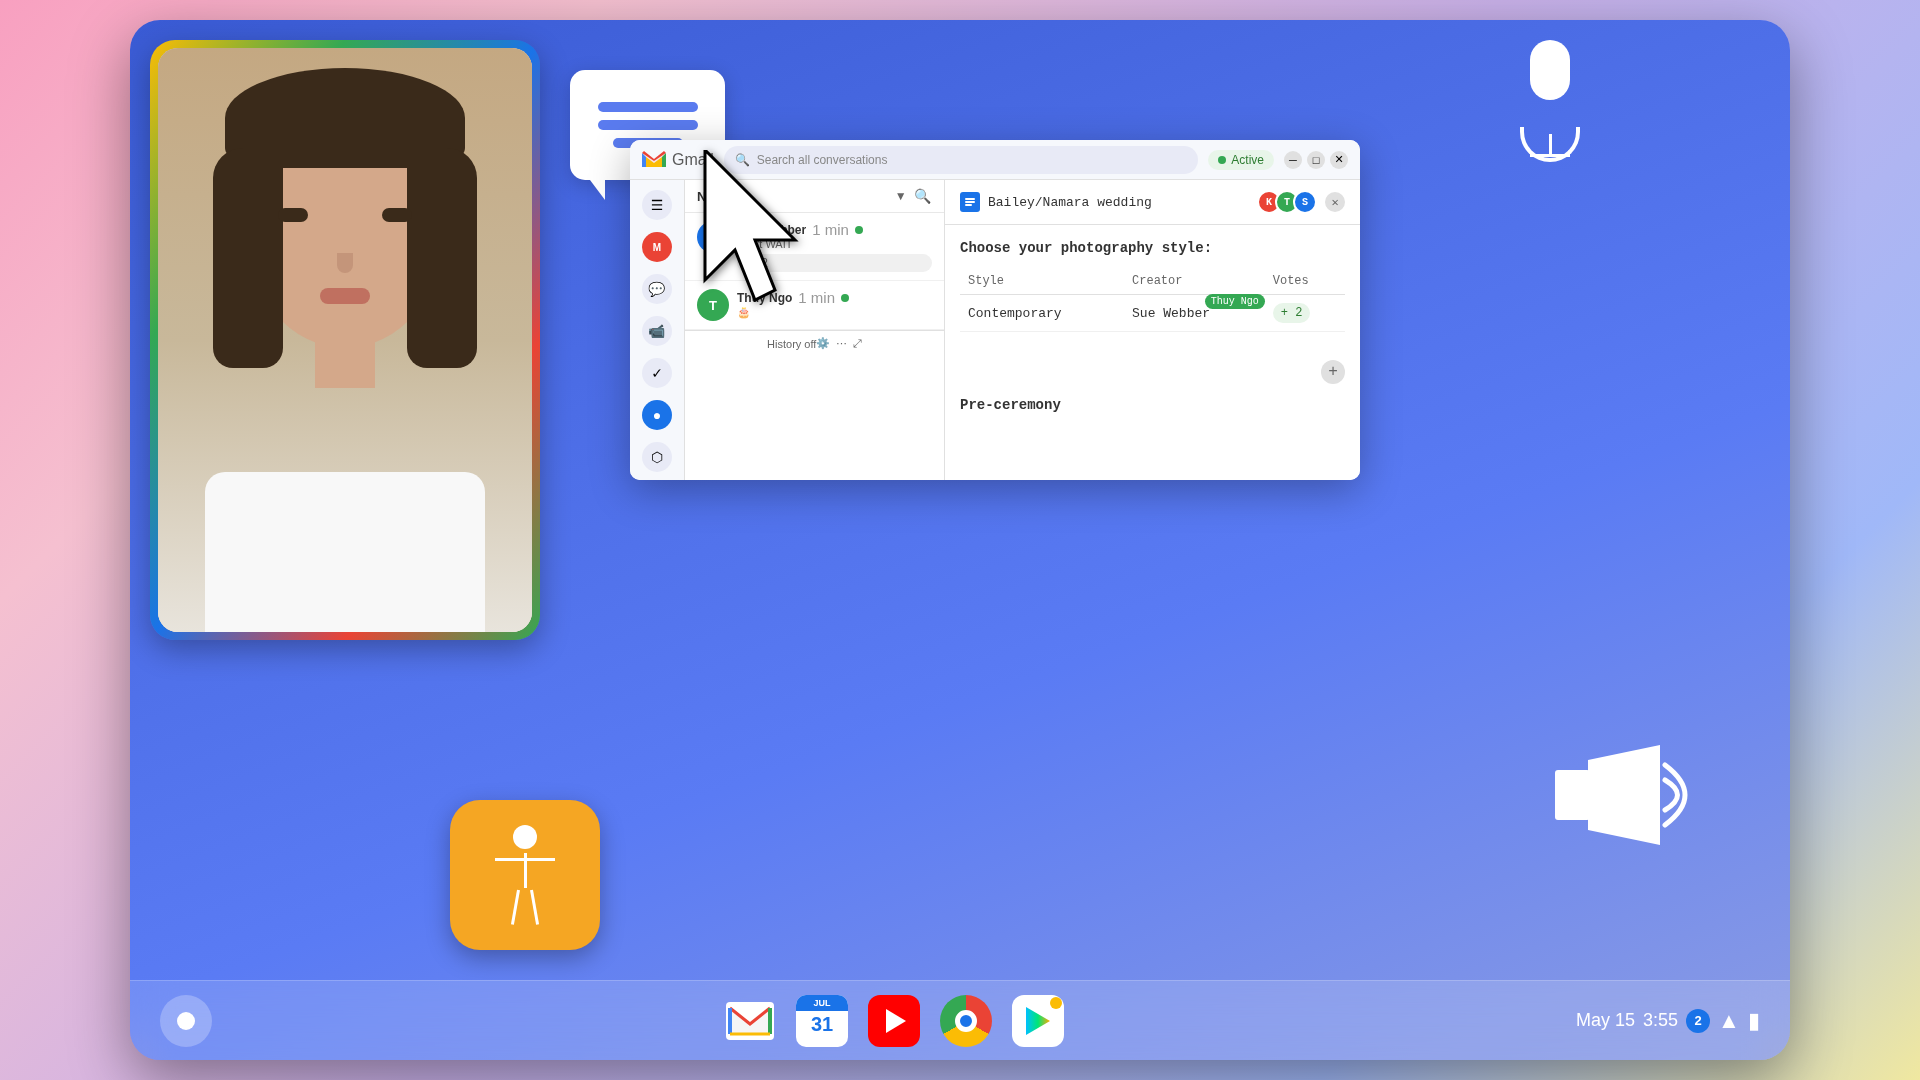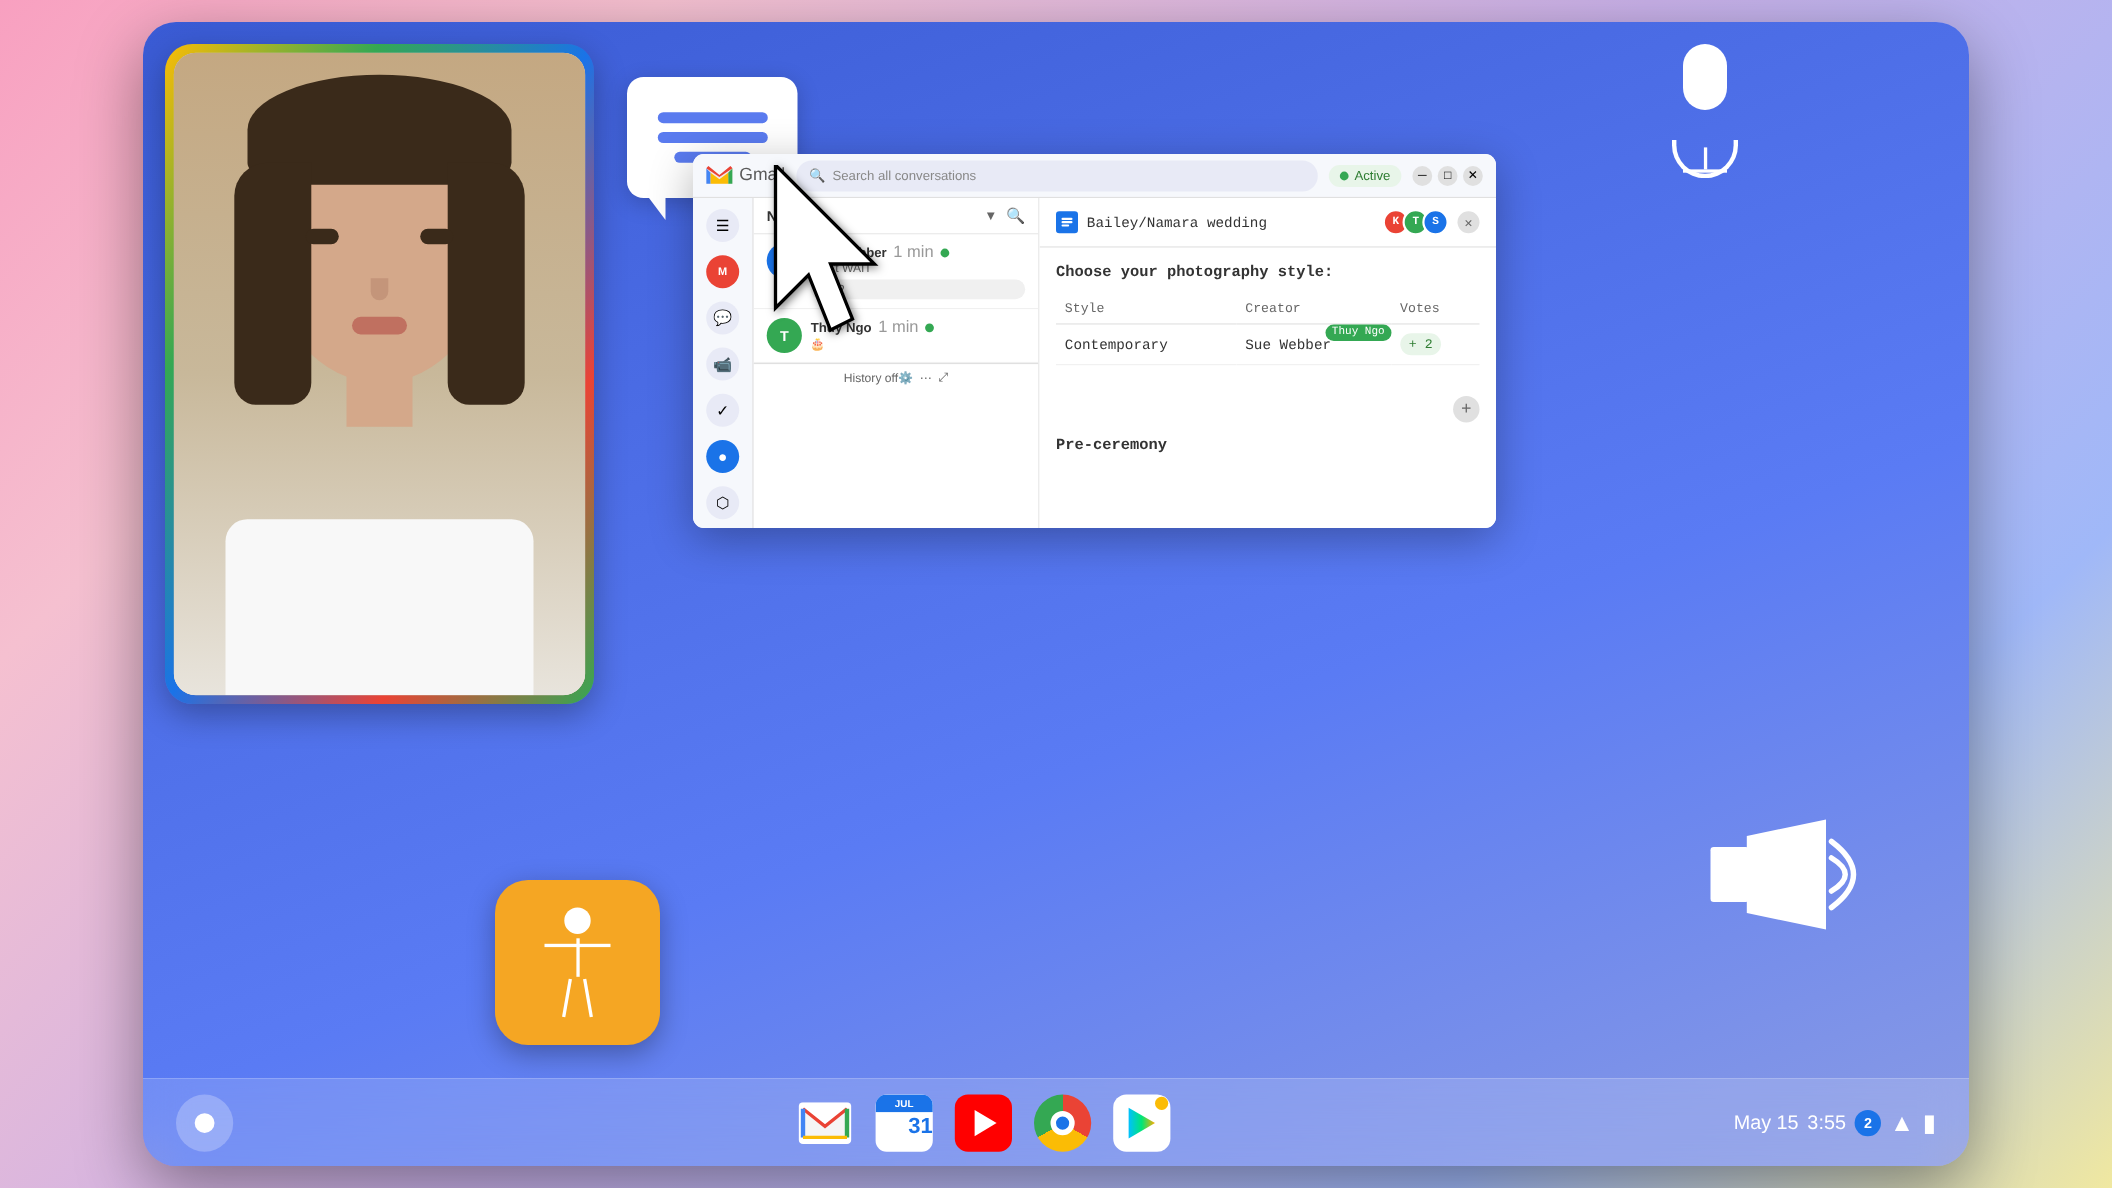--- a/index.html
+++ b/index.html
@@ -85,21 +85,21 @@
 
     
     .calendar-icon-wrap {
       width: 52px;
       height: 52px;
       background: white;
       border-radius: 10px;
       overflow: hidden;
       display: flex;
       flex-direction: column;
-      align-items: flex-end;
+      align-items: center;
     }
 
     .calendar-header {
       width: 100%;
       background: #1a73e8;
       height: 16px;
       display: flex;
       align-items: center;
       justify-content: center;
       color: white;

